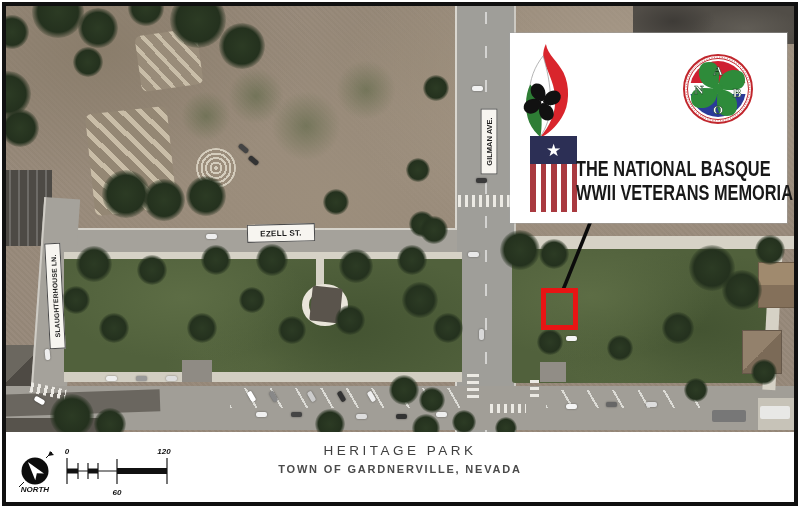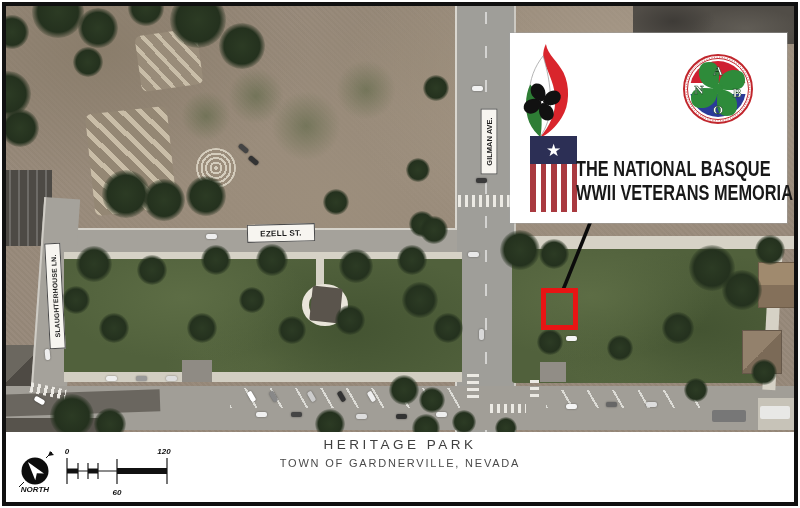--- a/index.html
+++ b/index.html
@@ -47,23 +47,23 @@
   .ptitle{left:66px;font-weight:bold;font-size:21.5px;color:#181818;white-space:nowrap;
           transform:scaleX(.76);transform-origin:left center;letter-spacing:0;}
   #ptitle1{top:124px;} #ptitle2{top:148px;}
   .flag-blue{left:20px;top:103px;width:47px;height:28px;background:#2c2f55;
              display:flex;align-items:center;justify-content:center;}
   .flag-star{position:static;color:#fff;font-size:17px;line-height:17px;}
   .flag-stripes{left:20px;top:131px;width:47px;height:48px;
              background:repeating-linear-gradient(90deg,#a93a40 0 6px,#fff 6px 10.5px);}
   
   .footer{position:absolute;left:0;top:426px;width:788px;height:70px;background:#fff;}
-  .captions{position:absolute;left:0;top:5px;width:100%;text-align:center;color:#3f3f3f;}
+  .captions{position:absolute;left:0;top:11px;width:100%;text-align:center;color:#3f3f3f;}
   .cap1{font-size:13.5px;letter-spacing:3.5px;}
-  .cap2{font-size:11px;letter-spacing:1.8px;margin-top:5px;color:#4a4a4a;}
+  .cap2{font-size:11px;letter-spacing:1.8px;margin-top:5px;color:#4a4a4a;font-weight:bold;}
   .fsvg{position:absolute;left:0;top:0;}
 </style>
 </head>
 <body>
 
 <div class="stage">
  <div class="frame">
 
   <div class="map">
 

